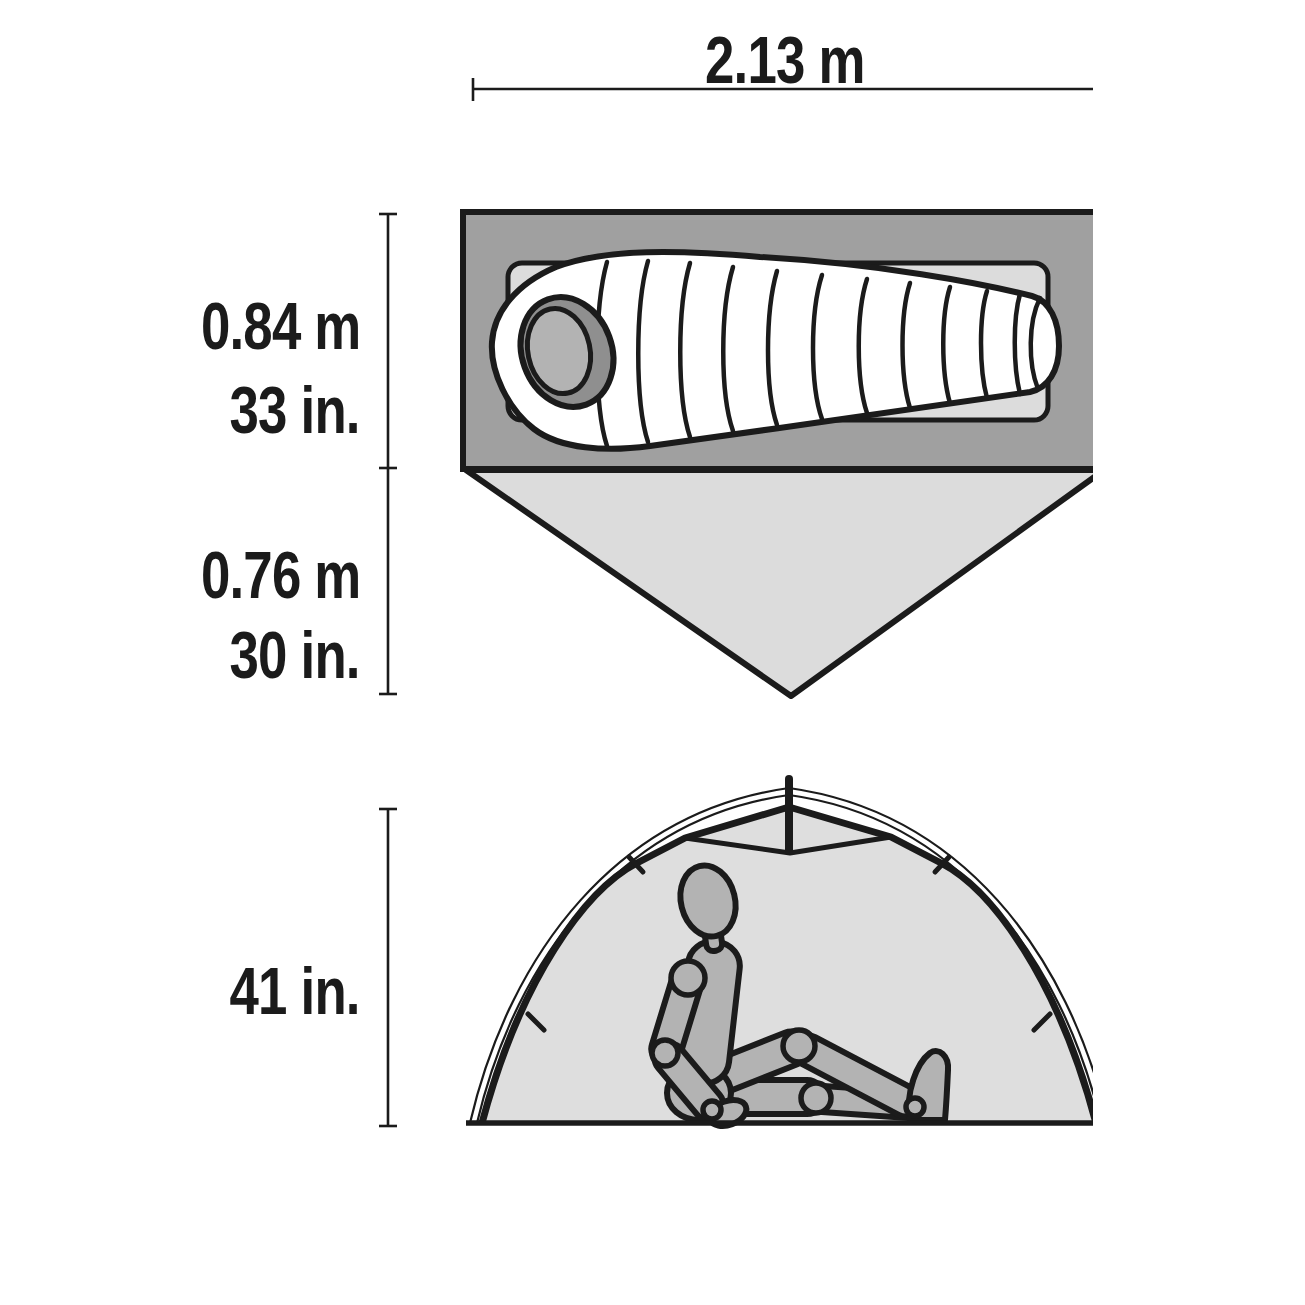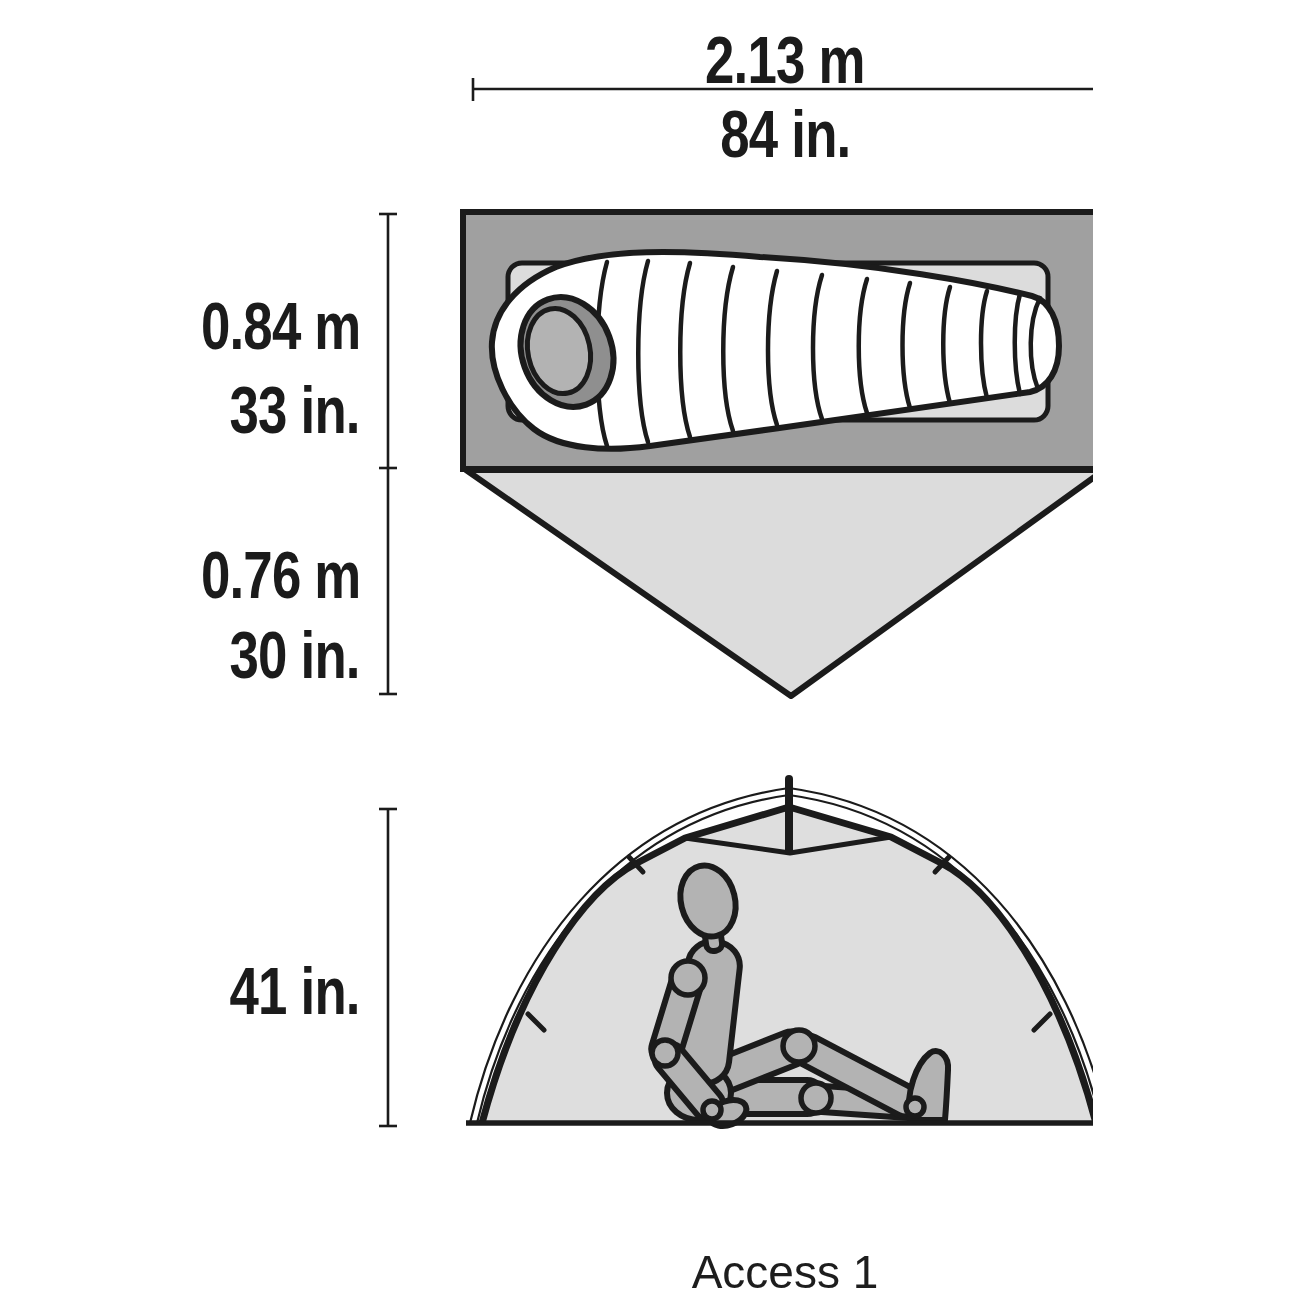--- a/index.html
+++ b/index.html
@@ -176,37 +176,33 @@
         <line x1="388" y1="809" x2="388" y2="1126"></line>
         <line x1="379" y1="809" x2="397" y2="809"></line>
         <line x1="379" y1="1126" x2="397" y2="1126"></line>
       </g>
     </g>
   </svg>
 
   <div class="dim-label centered" style="top:27px">
     <span class="squeeze">2.13 m</span>
   </div>
-  <div class="dim-label centered" style="top:101px">
-    <span class="squeeze">84 in.</span>
-  </div>
 
   <div class="dim-label right-aligned" style="top:267px">
     <span class="squeeze">0.84 m</span>
   </div>
   <div class="dim-label right-aligned" style="top:351px">
     <span class="squeeze">33 in.</span>
   </div>
 
   <div class="dim-label right-aligned" style="top:516px">
     <span class="squeeze">0.76 m</span>
   </div>
   <div class="dim-label right-aligned" style="top:596px">
     <span class="squeeze">30 in.</span>
   </div>
 
   <div class="dim-label right-aligned" style="top:932px">
     <span class="squeeze">41 in.</span>
   </div>
 
-  <div class="product-label" style="top:1249px">Access 1</div>
 
 </div>
 
 </body></html>

